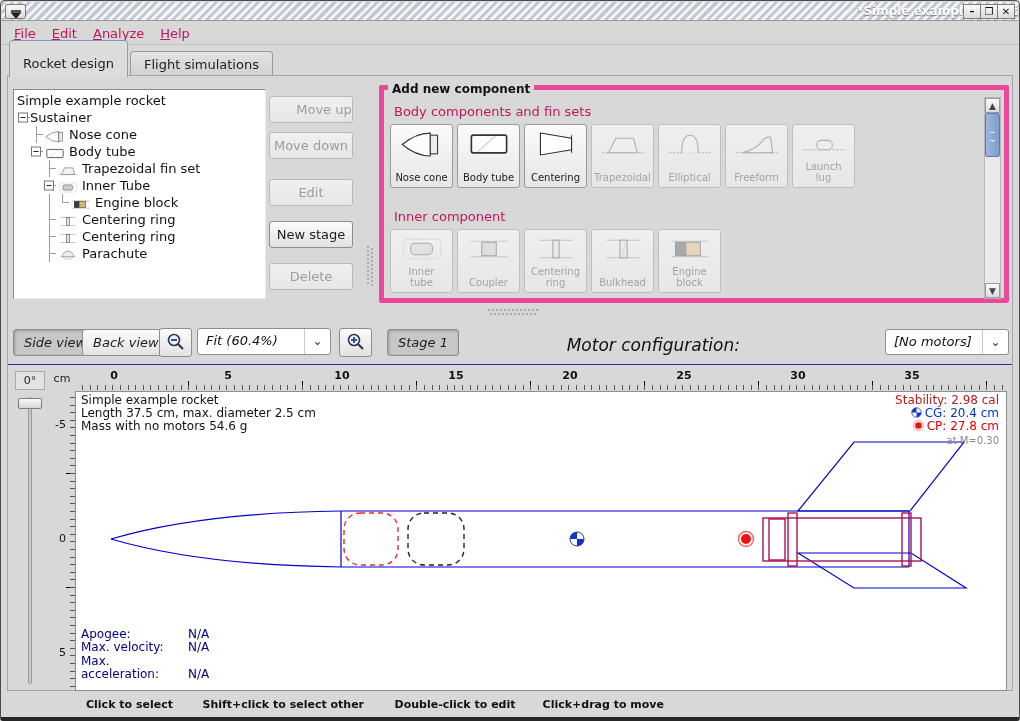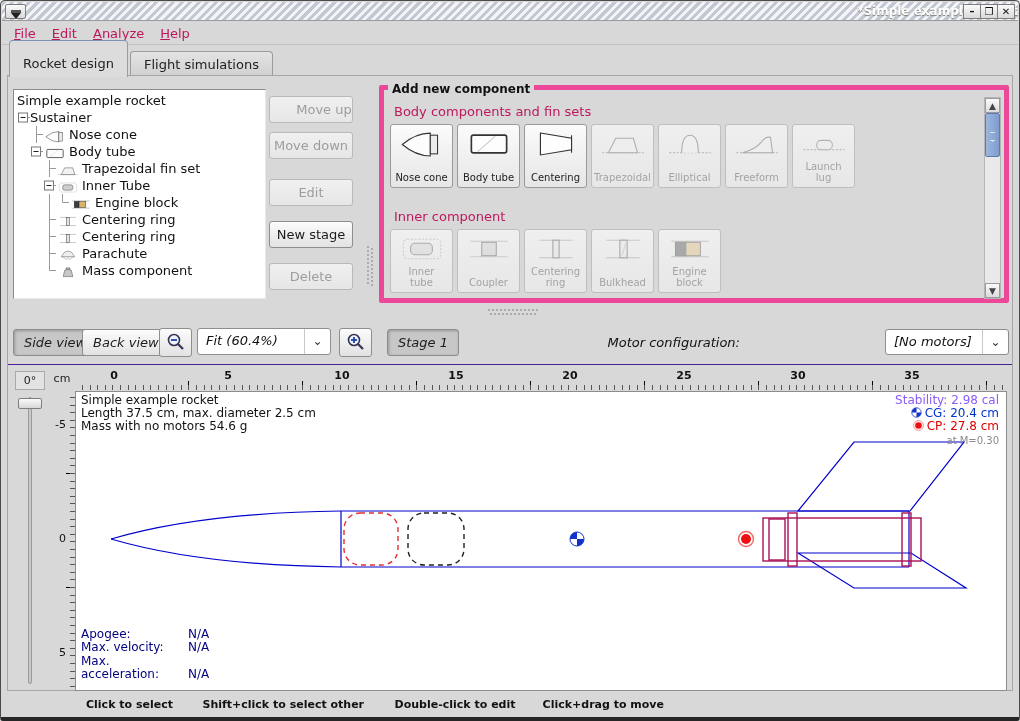--- a/index.html
+++ b/index.html
@@ -66,42 +66,42 @@
 
   
   .toolbar { position:absolute; left:7px; right:7px; top:319px; height:45px; border-bottom:1px solid #4c1d95;font-style:italic; }
   .tbtn { position:absolute; top:9px; height:27px; line-height:25px; padding:0 10px; }
   .tbtn.toggled { background:#c7c7c7; box-shadow:inset 1px 1px 3px rgba(0,0,0,.25); }
   .icon-btn { position:absolute; top:8px; width:33px; height:29px; }
   .icon-btn svg { width:22px; height:20px; margin-top:3px; }
   .combo { position:absolute; background:#fff; border:1px solid #8e8e8e; border-radius:3px; font-size:13px; color:#111; }
   .combo .val { position:absolute; left:8px; top:4px; }
   .combo .arrow { position:absolute; right:0; top:0; bottom:0; width:26px; border-left:1px solid #c9c9c9; text-align:center; color:#333; font-size:12px; line-height:25px; }
-  .mc-label { position:absolute; font-size:13px; color:#111; top:15px; }
+  .mc-label { position:absolute; font-size:17px; color:#111; top:15px; }
 
   
   .rot-box { position:absolute; left:14px; top:370px; width:30px; height:19px; border:1px solid #aaa; background:#e2e2e2; text-align:center; font-size:11px; color:#222; line-height:17px; }
   .vslider-track { position:absolute; left:27px; top:396px; width:4px; height:287px; border:1px solid #9a9a9a; background:#c9c9c9; border-radius:2px; }
   .vslider-thumb { position:absolute; left:17px; top:397px; width:24px; height:11px; background:linear-gradient(#fafafa,#d6d6d6); border:1px solid #7e7e7e; border-radius:2px; }
 
   .ruler-corner { position:absolute; left:48px; top:368px; width:26px; height:21px; font-size:11px; color:#222; text-align:center; line-height:20px; }
   .hruler { position:absolute; left:74px; top:368px; width:932px; height:21px;
      background-image:repeating-linear-gradient(to right,#555 0 1px,transparent 1px 7.6px),repeating-linear-gradient(to right,#000 0 1px,transparent 1px 114px);
      background-size:100% 5px,100% 9px; background-repeat:no-repeat; background-position:6.6px bottom,113px bottom; }
   .hruler .rl { position:absolute; bottom:8px; transform:translateX(-50%); font-size:11px; font-weight:bold; color:#111; }
   .vruler { position:absolute; left:48px; top:390px; width:26px; height:300px;
      background-image:repeating-linear-gradient(to bottom,#555 0 1px,transparent 1px 7.6px),repeating-linear-gradient(to bottom,#000 0 1px,transparent 1px 114px);
      background-size:5px 100%,9px 100%; background-repeat:no-repeat; background-position:right 6px,right 82px; }
   .vruler .rl { position:absolute; right:9px; transform:translateY(-55%); font-size:11px; color:#111; }
 
   .canvas { position:absolute; left:74px; top:390px; width:932px; height:300px; background:#fff; border:1px solid #8d8d8d; }
   .canvas svg.fig { position:absolute; left:0; top:0; width:100%; height:100%; }
   .info-block { position:absolute; left:5px; top:2px; font-size:12px; color:#111; line-height:13.2px; }
   .stab-block { position:absolute; right:7px; top:2px; text-align:right; font-size:12px; line-height:13.2px; }
-  .stab-line { color:#8b5cf6; }
+  .stab-line { color:#b91c1c; }
   .cg-line { color:#0033cc; }
   .cp-line { color:#dd0000; }
   .mach-line { font-size:10px; color:#8a8a8a; }
   .mk { display:inline-block; width:11px; height:11px; vertical-align:-1px; margin-right:3px; }
   .flight-block { position:absolute; left:5px; bottom:9px; font-size:12px; line-height:13.2px; color:#000080; }
   .flight-row span.fl { display:inline-block; width:107px; }
 
   .statusbar { position:absolute; left:7px; right:7px; top:691px; height:24px; font-size:11px; font-weight:bold; color:#111; }
   .statusbar .hint { position:absolute; top:6px; white-space:nowrap; }
 </style>
@@ -249,33 +249,20 @@
         <span class="cell"><svg width="13" height="17" viewBox="0 0 13 17" stroke="#9a9a9a" fill="none"></svg></span>
         <span class="cell"><svg width="13" height="17" viewBox="0 0 13 17" stroke="#9a9a9a" fill="none">
             <line x1="6.5" y1="0" x2="6.5" y2="17"></line>
             <line x1="6.5" y1="8.5" x2="13" y2="8.5"></line>
           </svg></span>
         <span class="tree-icon"><svg viewBox="0 0 44 27" width="22" height="13">
             <path d="M8 16 Q14 4 22 4 Q30 4 36 16 Z" fill="#efefef" stroke="#555"></path>
             <path d="M10 16 L20 22 M22 16 L22 22 M34 16 L24 22" stroke="#888" fill="none"></path>
           </svg></span>
         <span class="tree-label">Parachute</span>
-      </div>
-      <div class="tree-row">
-        <span class="cell"><svg width="13" height="17" viewBox="0 0 13 17" stroke="#9a9a9a" fill="none"></svg></span>
-        <span class="cell"><svg width="13" height="17" viewBox="0 0 13 17" stroke="#9a9a9a" fill="none"></svg></span>
-        <span class="cell"><svg width="13" height="17" viewBox="0 0 13 17" stroke="#9a9a9a" fill="none">
-            <line x1="6.5" y1="0" x2="6.5" y2="8.5"></line>
-            <line x1="6.5" y1="8.5" x2="13" y2="8.5"></line>
-          </svg></span>
-        <span class="tree-icon"><svg viewBox="0 0 44 27" width="22" height="13">
-            <rect x="18" y="4" width="8" height="5" fill="#bbb" stroke="#444"></rect>
-            <path d="M12 22 L15 9 Q22 5 29 9 L32 22 Z" fill="#c7c7c7" stroke="#444"></path>
-          </svg></span>
-        <span class="tree-label">Mass component</span>
       </div>
     </div>
 
   <div class="tree-actions" id="tree-actions">
       <div class="btn disabled" style="top: 95px; padding-left: 26px;">Move up</div>
       <div class="btn disabled" style="top: 131px;">Move down</div>
       <div class="btn disabled" style="top: 178px;">Edit</div>
       <div class="btn" style="top: 220px;">New stage</div>
       <div class="btn disabled" style="top: 262px;">Delete</div>
     </div>

